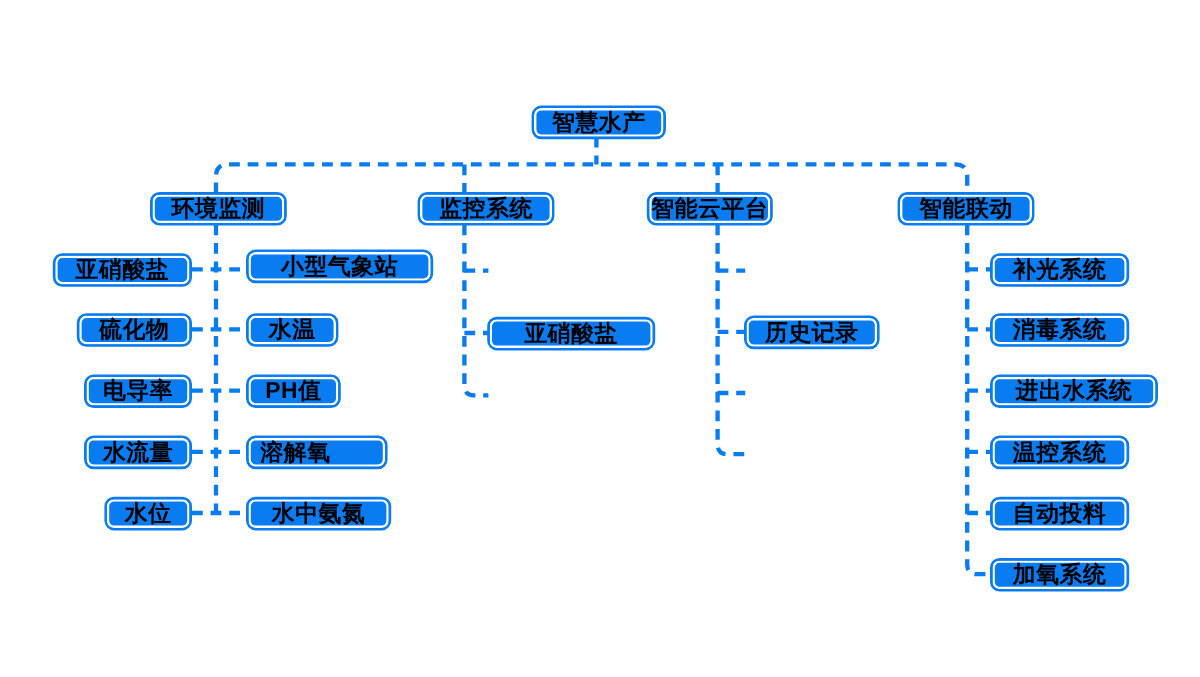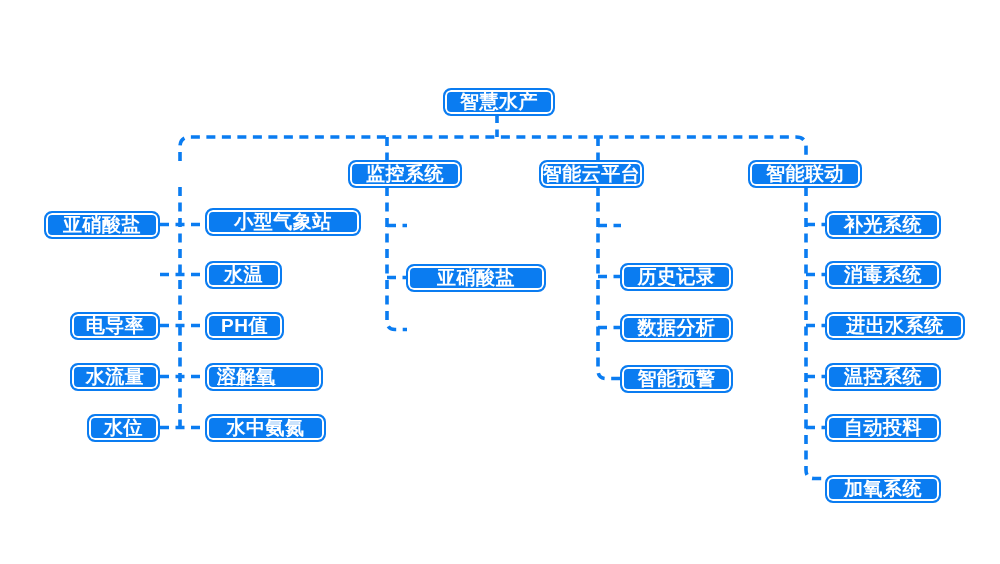--- a/index.html
+++ b/index.html
@@ -30,34 +30,33 @@
     stroke-dasharray: 9 6.5;
   }
   .node {
     position: absolute;
     height: 28px;
     box-sizing: border-box;
     background: #0a7cf1;
     border: 2px solid #0a7cf1;
     box-shadow: inset 0 0 0 2px #ffffff;
     border-radius: 8px;
-    color: #ffffff;
+    color: #000000;
     font-size: 19px;
     font-weight: bold;
     letter-spacing: 0.5px;
     display: flex;
     align-items: center;
     justify-content: center;
     padding: 0 8px;
     white-space: nowrap;
   }
   .node.al {
     justify-content: flex-start;
     padding-left: 10px;
-    text-decoration: underline;
   }
 </style>
 </head>
 <body>
 
 <div class="canvas">
 
   <svg class="wires" viewBox="0 0 1000 564">
     <path d="M 497 114 L 497 137"></path>
     <path d="M 180 161 L 180 147 Q 180 137 190 137 L 796 137 Q 806 137 806 147 L 806 161"></path>
@@ -83,41 +82,41 @@
     <path d="M 806 187 L 806 470 Q 806 478.5 814 478.5 L 826 478.5"></path>
     <path d="M 806 224.5 L 826 224.5"></path>
     <path d="M 806 274.5 L 826 274.5"></path>
     <path d="M 806 325.5 L 826 325.5"></path>
     <path d="M 806 376.5 L 826 376.5"></path>
     <path d="M 806 427.5 L 826 427.5"></path>
   </svg>
 
   <div class="node" style="left:443px;top:88px;width:112px">智慧水产</div>
 
+  <div class="node" style="left:125px;top:160px;width:114px">环境监测</div>
   <div class="node" style="left:348px;top:160px;width:114px">监控系统</div>
   <div class="node" style="left:539px;top:160px;width:105px">智能云平台</div>
   <div class="node" style="left:748px;top:160px;width:114px">智能联动</div>
 
   <div class="node" style="left:44px;top:211px;width:116px">亚硝酸盐</div>
+  <div class="node" style="left:64px;top:261px;width:96px">硫化物</div>
   <div class="node" style="left:70px;top:312px;width:90px">电导率</div>
   <div class="node" style="left:70px;top:363px;width:90px">水流量</div>
   <div class="node" style="left:87px;top:414px;width:73px">水位</div>
 
   <div class="node" style="left:205px;top:208px;width:156px">小型气象站</div>
   <div class="node" style="left:205px;top:261px;width:77px">水温</div>
   <div class="node" style="left:205px;top:312px;width:79px">PH值</div>
   <div class="node al" style="left:205px;top:363px;width:118px">溶解氧</div>
   <div class="node" style="left:205px;top:414px;width:121px">水中氨氮</div>
 
   <div class="node" style="left:406px;top:264px;width:140px">亚硝酸盐</div>
 
   <div class="node" style="left:620px;top:263px;width:113px">历史记录</div>
-  <div class="node" style="left:620px;top:314px;width:113px">数据分析</div>
-  <div class="node" style="left:620px;top:365px;width:113px">智能预警</div>
 
   <div class="node" style="left:825px;top:211px;width:116px">补光系统</div>
   <div class="node" style="left:825px;top:261px;width:116px">消毒系统</div>
   <div class="node" style="left:825px;top:312px;width:140px">进出水系统</div>
   <div class="node" style="left:825px;top:363px;width:116px">温控系统</div>
   <div class="node" style="left:825px;top:414px;width:116px">自动投料</div>
-  <div class="node" style="left:825px;top:475px;width:116px">加氧系统</div>
+  <div class="node" style="left:825px;top:465px;width:116px">加氧系统</div>
 
 </div>
 
 </body></html>

